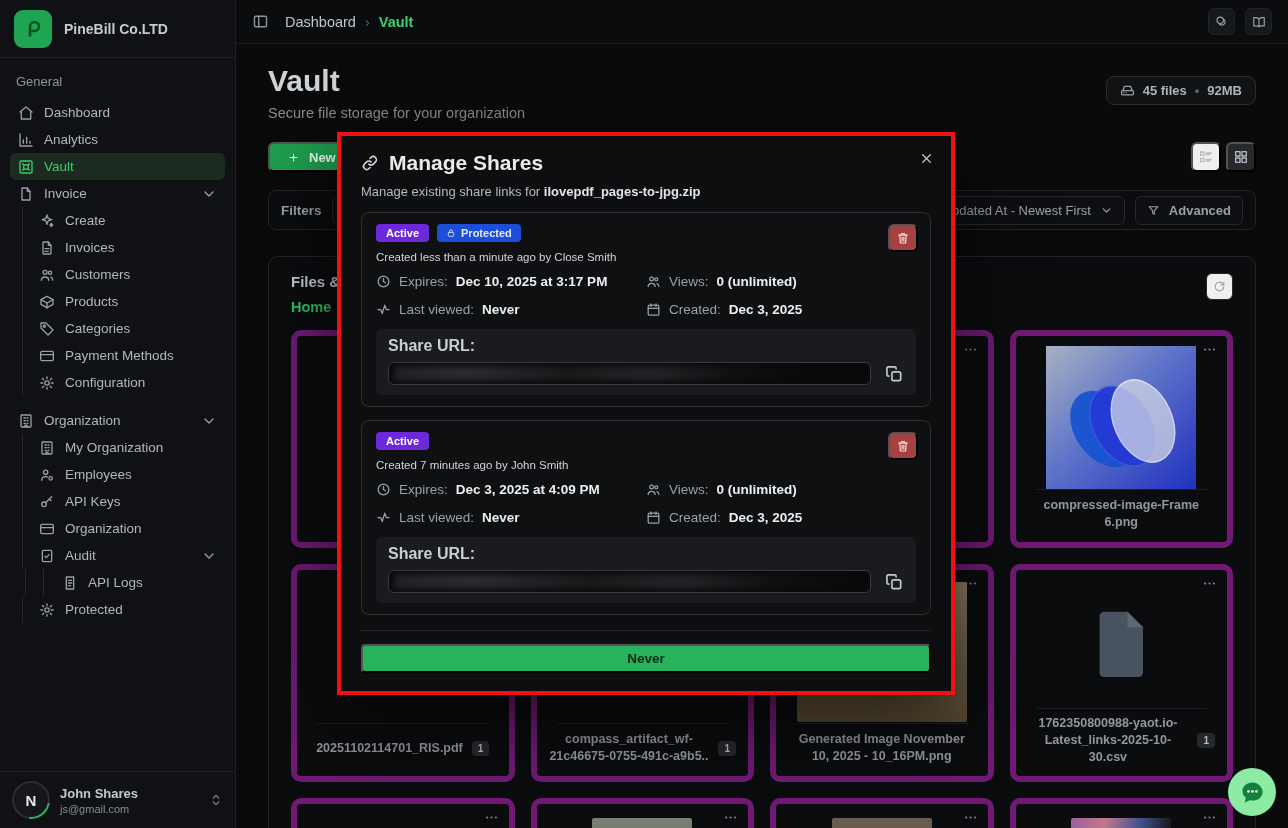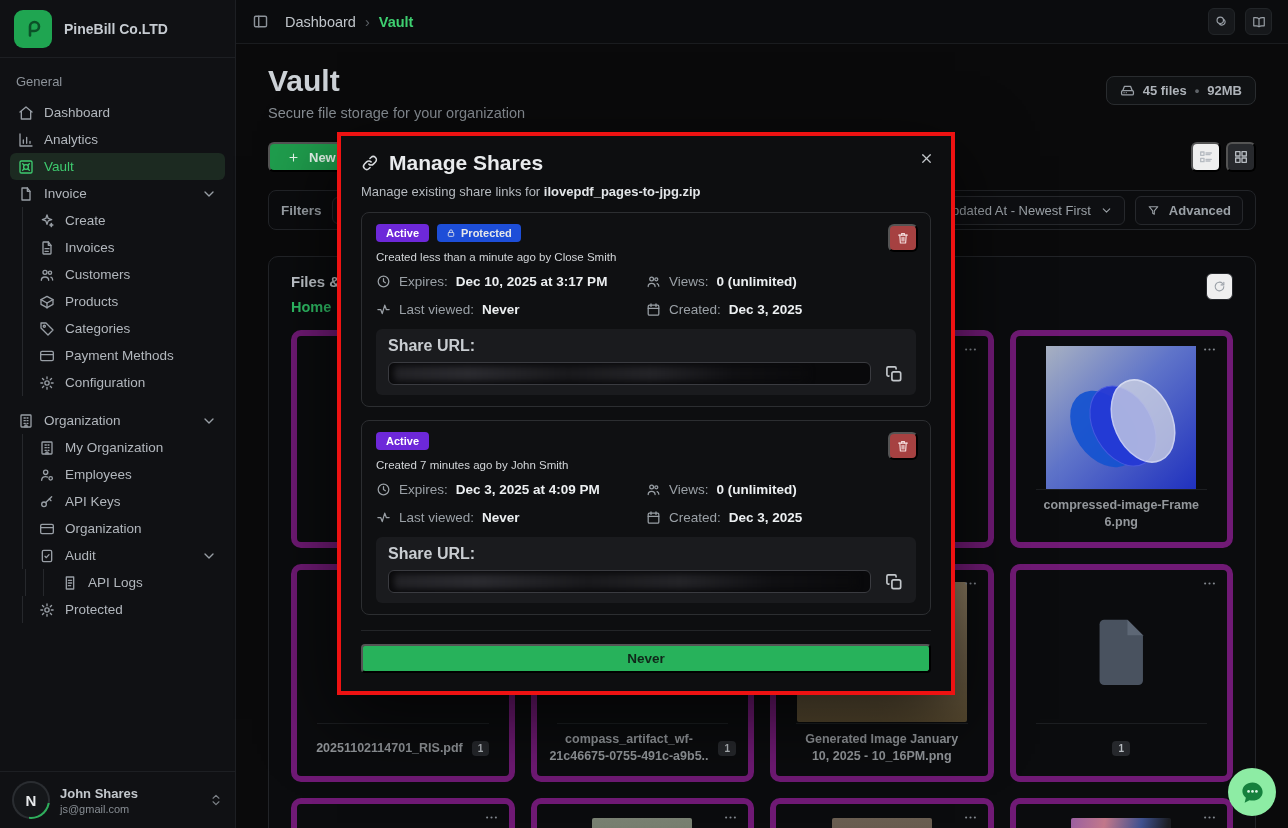--- a/index.html
+++ b/index.html
@@ -596,40 +596,41 @@
               <circle cx="5" cy="12" r="1.7"></circle>
               <circle cx="12" cy="12" r="1.7"></circle>
               <circle cx="19" cy="12" r="1.7"></circle>
             </svg>
           </span>
     <div class="thumb-wrap">
             <div class="thumb photo-tan"></div>
           </div>
     <div class="card-divider"></div>
     <div class="name-row">
-      <span class="card-name">Generated Image January 10, 2025 - 10_16PM.png</span>
+      <span class="card-name">Generated Image November 10, 2025 - 10_16PM.png</span>
 
     </div>
   </div>
         <div class="file-card">
     <span class="ic dots">
             <svg viewBox="0 0 24 24" fill="currentColor">
               <circle cx="5" cy="12" r="1.7"></circle>
               <circle cx="12" cy="12" r="1.7"></circle>
               <circle cx="19" cy="12" r="1.7"></circle>
             </svg>
           </span>
     <div class="thumb-wrap">
             <svg viewBox="0 0 24 28" width="62" height="74">
               <path d="M5.5 1.5h9l6 6V25a1.8 1.8 0 0 1-1.8 1.8H5.5A1.8 1.8 0 0 1 3.7 25V3.3A1.8 1.8 0 0 1 5.5 1.5z" fill="#49525f"></path>
               <path d="M14.5 1.5l6 6h-6z" fill="#5d6775"></path>
             </svg>
           </div>
     <div class="card-divider"></div>
     <div class="name-row">
+      <span class="card-name">1762350800988-yaot.io-Latest_links-2025-10-30.csv</span>
       <span class="count-badge">1</span>
     </div>
   </div>
         <div class="file-card">
     <span class="ic dots">
             <svg viewBox="0 0 24 24" fill="currentColor">
               <circle cx="5" cy="12" r="1.7"></circle>
               <circle cx="12" cy="12" r="1.7"></circle>
               <circle cx="19" cy="12" r="1.7"></circle>
             </svg>

